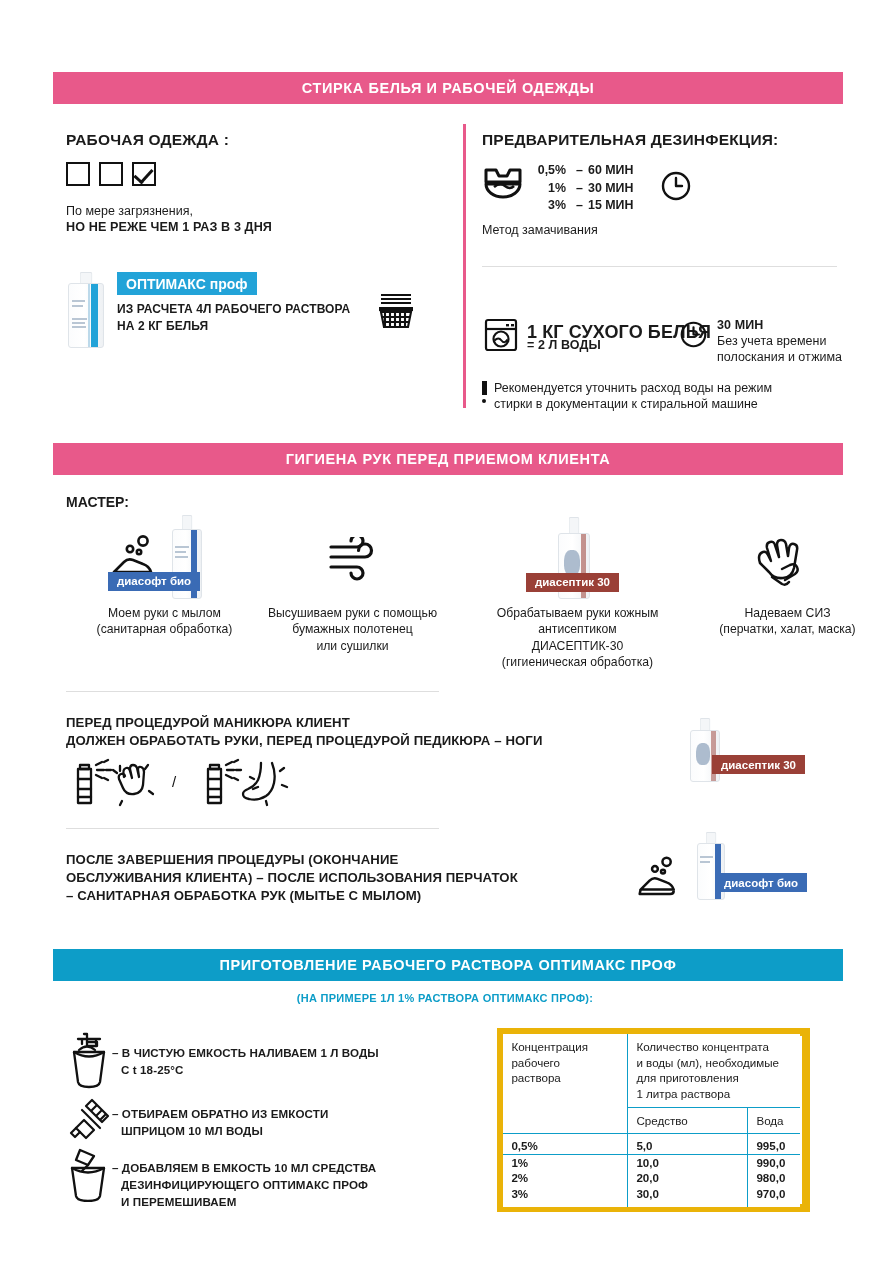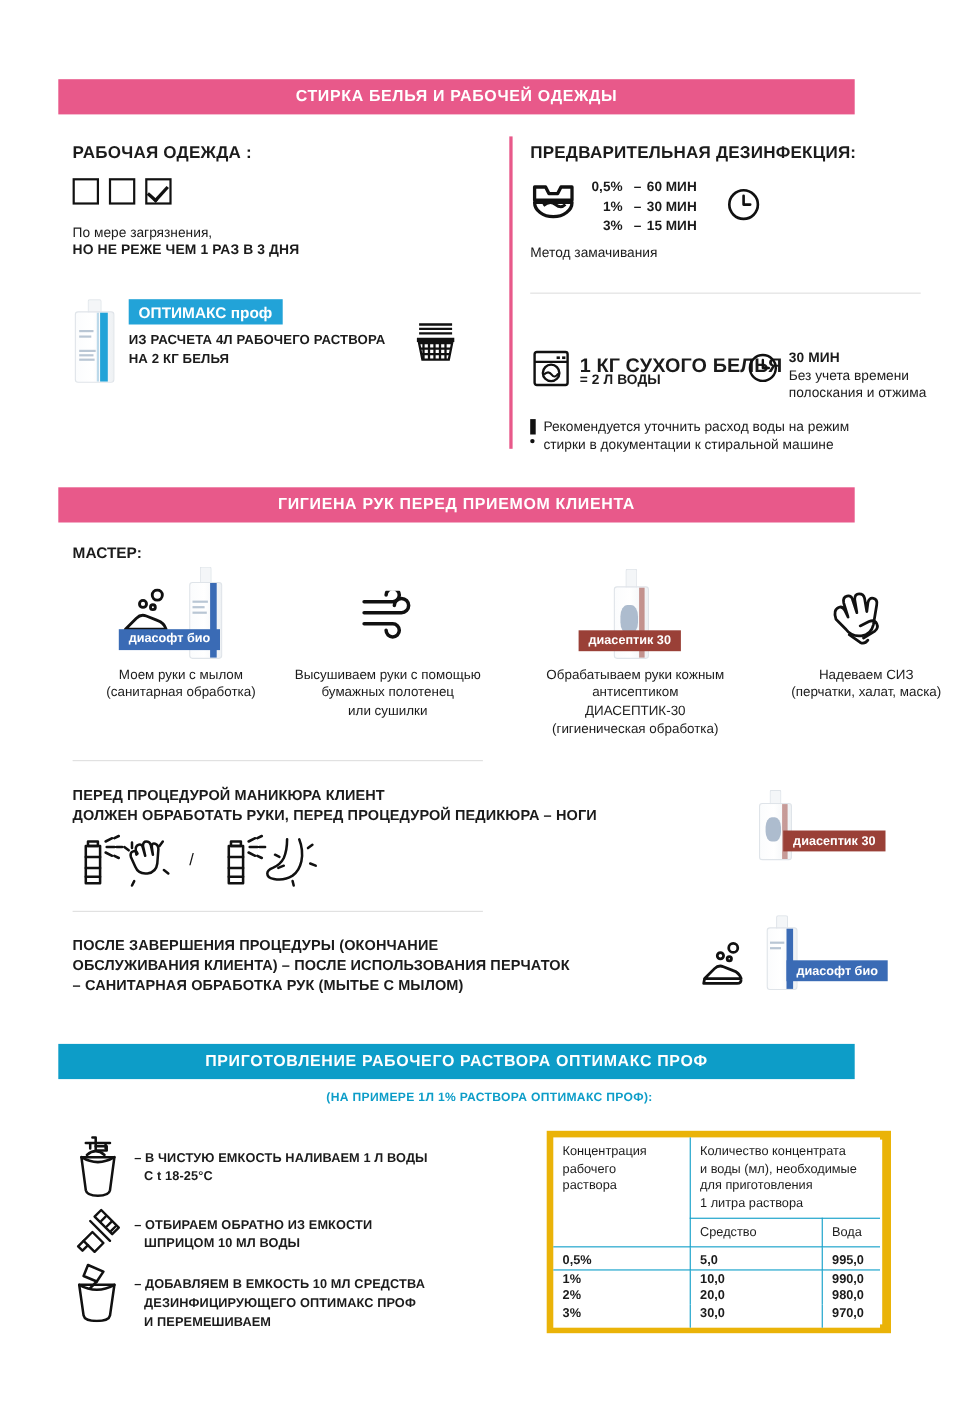--- a/index.html
+++ b/index.html
@@ -5,21 +5,21 @@
   html,body{margin:0;padding:0;}
   body{
     width:890px;height:1288px;background:#fff;
     font-family:"Liberation Sans","DejaVu Sans",sans-serif;
     color:#1b1b1b;-webkit-font-smoothing:antialiased;
   }
   .page{position:relative;width:890px;height:1288px;overflow:hidden;}
 
   
   .bar{
-    position:absolute;left:53px;width:724px;height:32px;
+    position:absolute;left:53px;width:790px;height:32px;
     display:flex;align-items:center;justify-content:center;
     color:#fff;font-weight:700;font-size:14.5px;letter-spacing:.6px;
   }
   .bar.pink{background:#e8598a;}
   .bar.blue{background:#0d9dc8;}
 
   .sub-blue{
     position:absolute;left:0;width:890px;text-align:center;
     color:#0d9dc8;font-weight:700;font-size:11px;letter-spacing:.3px;
   }
@@ -64,21 +64,21 @@
   table.mix{
     position:absolute;border-collapse:collapse;background:#fff;
     font-size:11.6px;
   }
   table.mix td{border:1.6px solid #0d9dc8;padding:5px 8px;vertical-align:top;line-height:1.34;}
   table.mix td.hd{font-weight:400;}
   table.mix td.val{font-weight:700;padding-top:4px;padding-bottom:4px;}
   .mixwrap{position:absolute;border:8px solid #eab308;}
 
   
-  .step{position:absolute;display:flex;align-items:flex-start;gap:10px;}
+  .step{position:absolute;display:flex;align-items:flex-start;}
   .step .txt{font-weight:700;font-size:11.6px;line-height:1.45;letter-spacing:.1px;}
 
   
   .hcol{position:absolute;text-align:center;font-size:12.2px;line-height:1.34;}
   svg{display:block;}
 </style>
 </head>
 <body>
 
 <div class="page">

